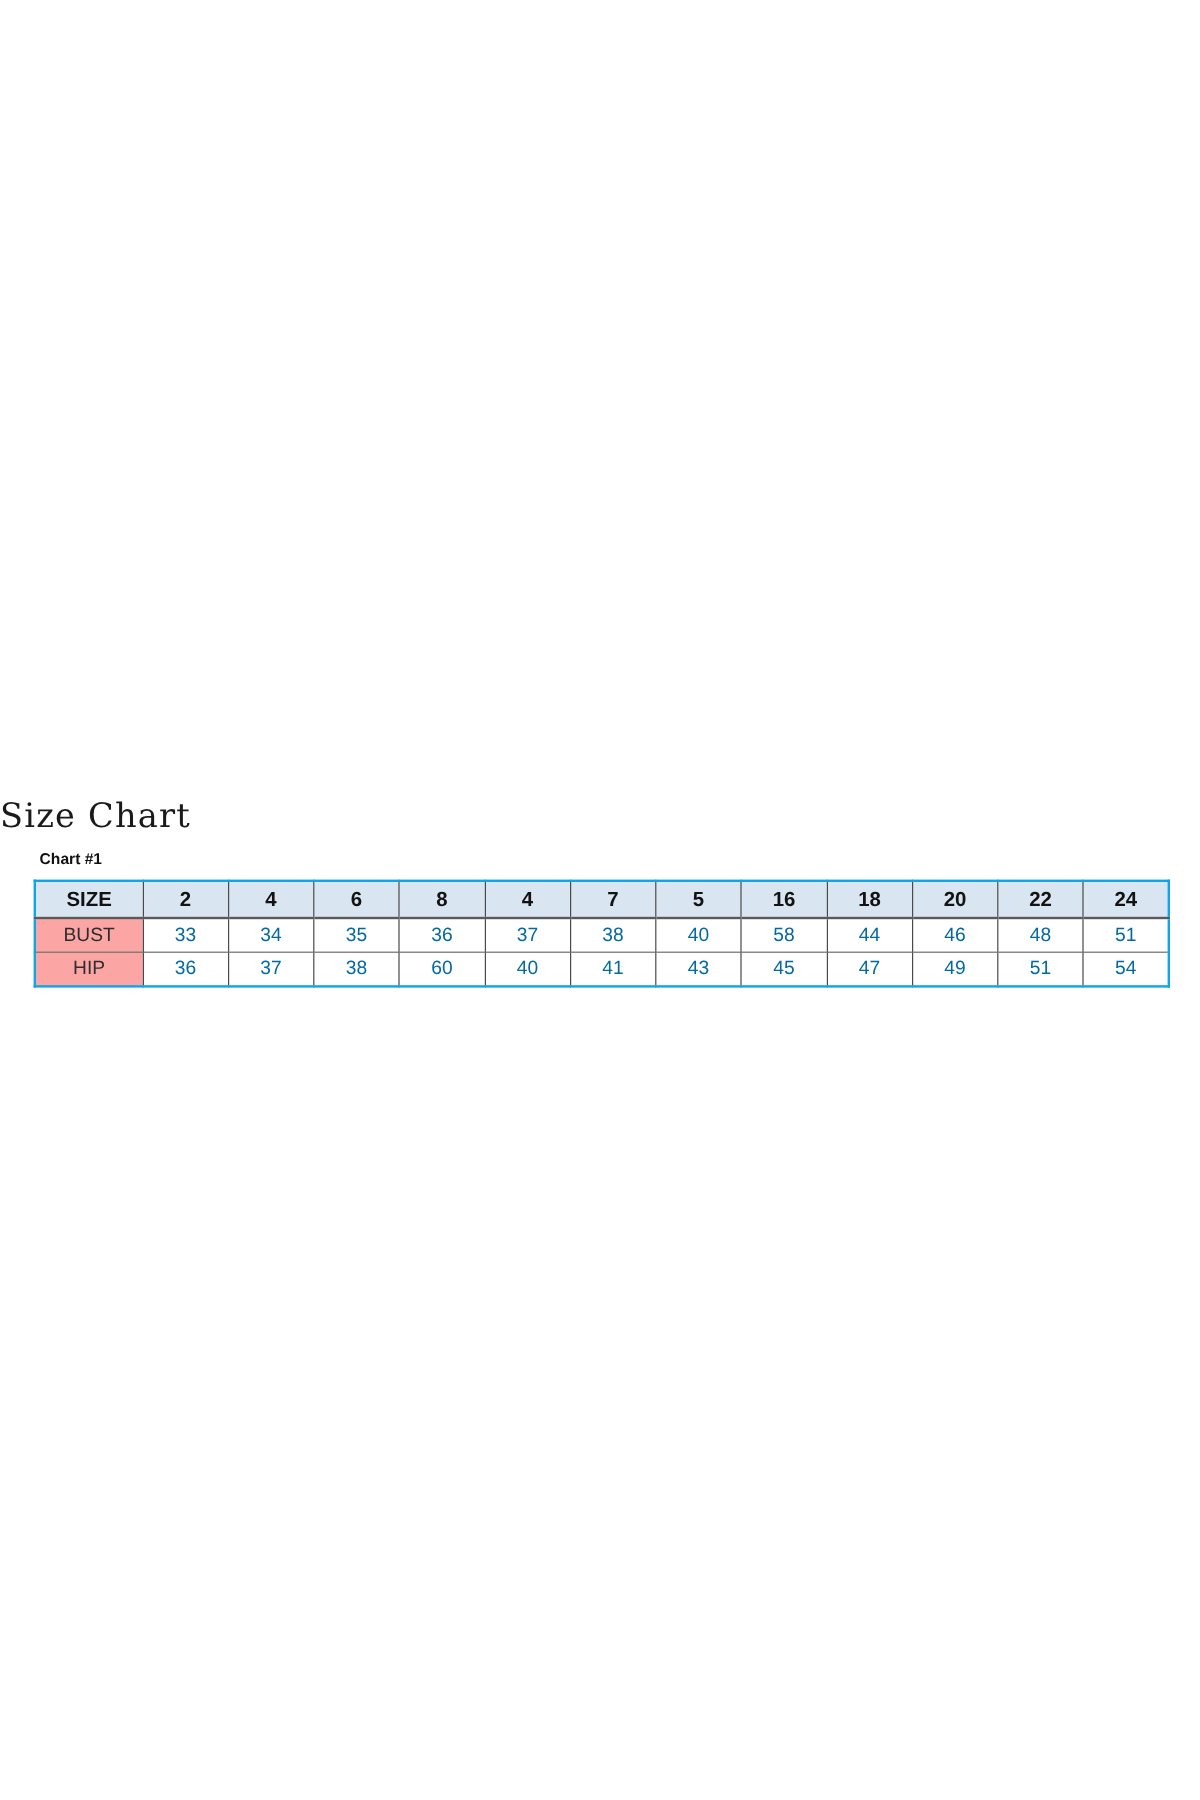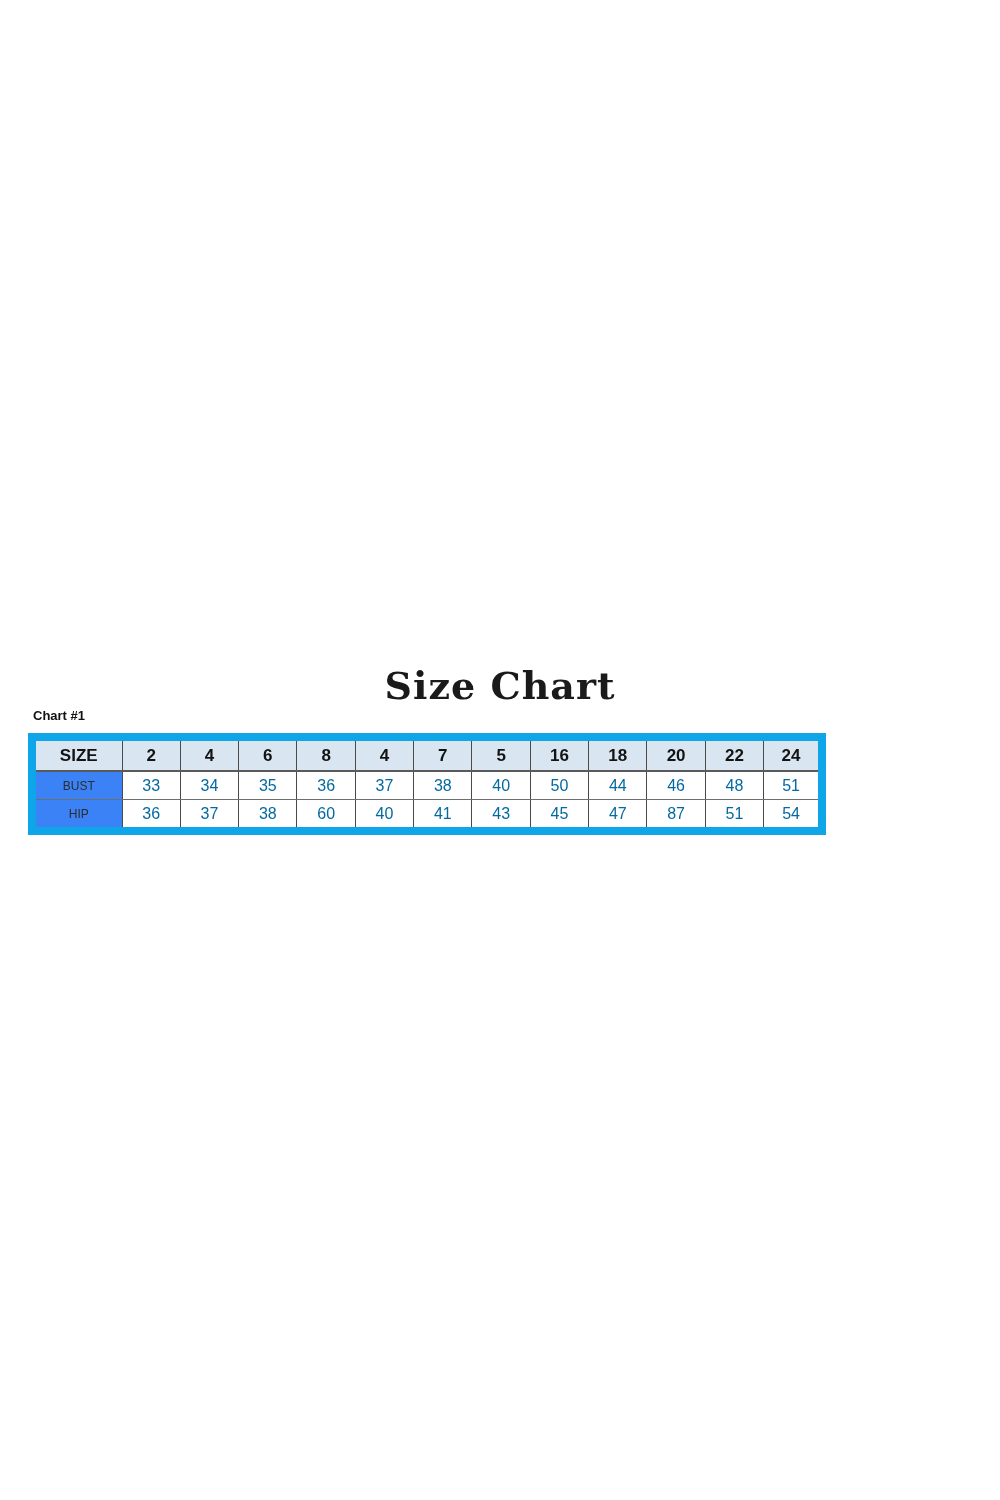--- a/index.html
+++ b/index.html
@@ -13,45 +13,45 @@
     height: 1500px;
     background: #ffffff;
     overflow: hidden;
     font-family: "Liberation Sans", sans-serif;
   }
   .title {
     position: absolute;
     top: 663px;
     left: 0;
     width: 100%;
-    text-align: center;
+    text-align: left;
     font-family: "DejaVu Serif", "Liberation Serif", serif;
-    font-size: 38px;
-    font-weight: 700;
+    font-size: 28px;
+    font-weight: 400;
     color: #1a1a1a;
     letter-spacing: 1px;
   }
   .chart-label {
     position: absolute;
     top: 708px;
     left: 33px;
     font-family: "Liberation Sans", sans-serif;
     font-size: 13px;
     font-weight: 700;
     color: #111111;
   }
   table.size-chart {
     position: absolute;
     top: 733px;
     left: 28px;
-    width: 798px;
+    width: 947px;
     border-collapse: collapse;
     table-layout: fixed;
     background: #ffffff;
-    border: 8px solid #0ea5e9;
+    border: 2px solid #0ea5e9;
   }
   table.size-chart col.label-col { width: 90px; }
   table.size-chart th,
   table.size-chart td {
     border: 1px solid #4a4a4a;
     border-top: 1px solid #6e6e6e;
     border-bottom: 1px solid #6e6e6e;
     height: 27px;
     padding: 0;
     text-align: center;
@@ -63,23 +63,23 @@
   }
   table.size-chart thead th {
     background: #d9e6f2;
     font-weight: 700;
     font-size: 17px;
     color: #131313;
     height: 29px;
     border-bottom: 2px solid #5a5a5a;
   }
   table.size-chart tbody th {
-    background: #3b82f6;
+    background: #fca5a5;
     font-weight: 400;
-    font-size: 12px;
+    font-size: 16px;
     color: #2d2d2d;
     margin-left: 20px;
   }
 </style>
 </head>
 <body>
 
 <div class="page">
   <div class="title">Size Chart</div>
 
@@ -121,36 +121,36 @@
     <tbody>
         <tr>
           <th>BUST</th>
           <td>33</td>
           <td>34</td>
           <td>35</td>
           <td>36</td>
           <td>37</td>
           <td>38</td>
           <td>40</td>
-          <td>50</td>
+          <td>58</td>
           <td>44</td>
           <td>46</td>
           <td>48</td>
           <td>51</td>
         </tr>
         <tr>
           <th>HIP</th>
           <td>36</td>
           <td>37</td>
           <td>38</td>
           <td>60</td>
           <td>40</td>
           <td>41</td>
           <td>43</td>
           <td>45</td>
           <td>47</td>
-          <td>87</td>
+          <td>49</td>
           <td>51</td>
           <td>54</td>
         </tr>
       </tbody>
   </table>
 </div>
 
 </body></html>

